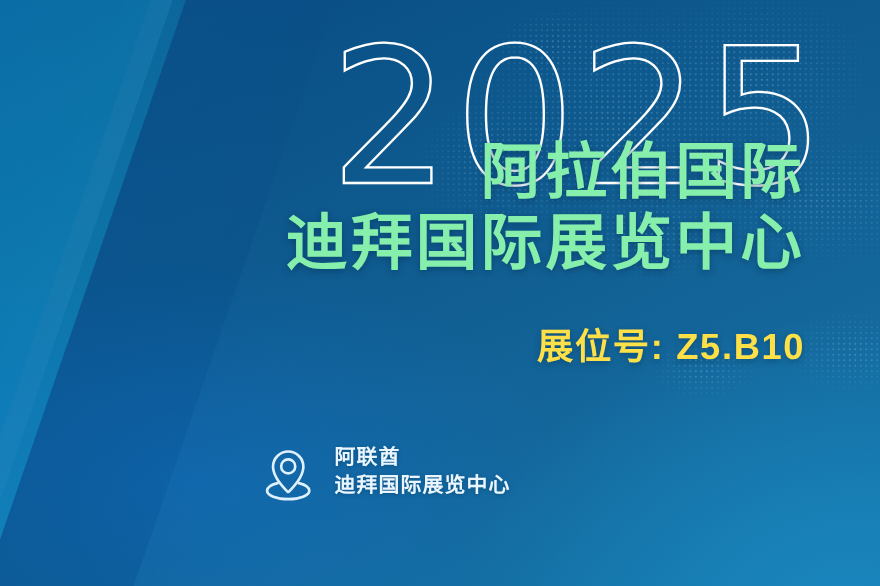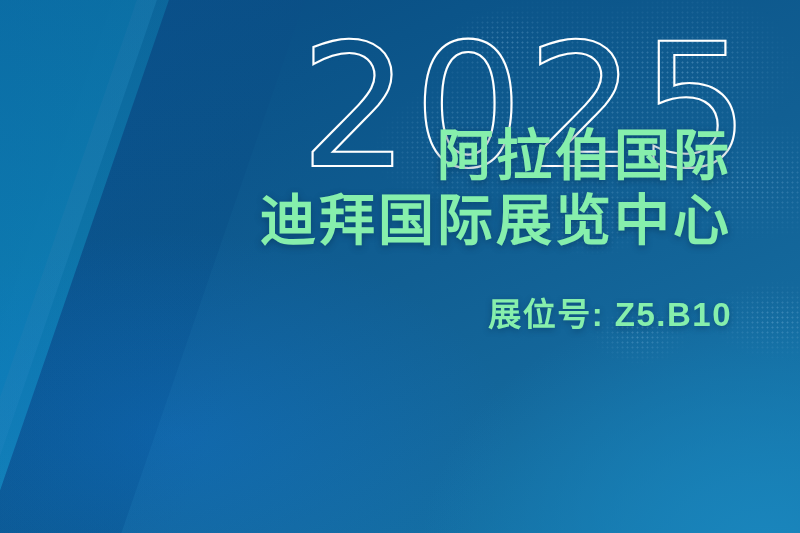--- a/index.html
+++ b/index.html
@@ -136,21 +136,21 @@
     line-height: 1.16;
     letter-spacing: 3px;
     text-shadow: 0 2px 7px rgba(3,40,72,0.45);
     white-space: nowrap;
   }
 
   #booth {
     position: absolute;
     right: 68px;
     top: 288px;
-    color: #86efac;
+    color: #fde047;
     font-size: 33px;
     font-weight: 700;
     letter-spacing: 1.5px;
     text-shadow: 0 2px 6px rgba(3,40,72,0.4);
     white-space: nowrap;
   }
 
   
   #info-strip {
     position: absolute;
@@ -204,16 +204,29 @@
 
   <div id="headline">
     <div class="headline-line">阿拉伯国际</div>
     <div class="headline-line">迪拜国际展览中心</div>
   </div>
 
   <div id="booth">展位号: Z5.B10</div>
 
   <div id="info-strip">
 
+    <div class="info-item">
+      <span class="info-icon">
+        <svg width="52" height="56" viewBox="0 0 52 56" fill="none" stroke="#dff0ff" stroke-width="2.4" stroke-linecap="round" stroke-linejoin="round">
+          <path d="M26 8.5c-7.6 0-13.8 6.1-13.8 13.6 0 9.4 10.9 20.6 13.1 22.8a1 1 0 0 0 1.4 0c2.2-2.2 13.1-13.4 13.1-22.8C39.8 14.6 33.6 8.5 26 8.5z"></path>
+          <circle cx="26" cy="22" r="6.4"></circle>
+          <path d="M16.4 37.2C10.6 38.6 6.8 41.2 6.8 44.2c0 4.2 8.6 7.6 19.2 7.6s19.2-3.4 19.2-7.6c0-3-3.8-5.6-9.6-7"></path>
+        </svg>
+      </span>
+      <span class="info-text">
+        <span class="l1">阿联酋</span>
+        <span class="l2">迪拜国际展览中心</span>
+      </span>
+    </div>
 
 
   </div>
 </div>
 
 </body></html>

